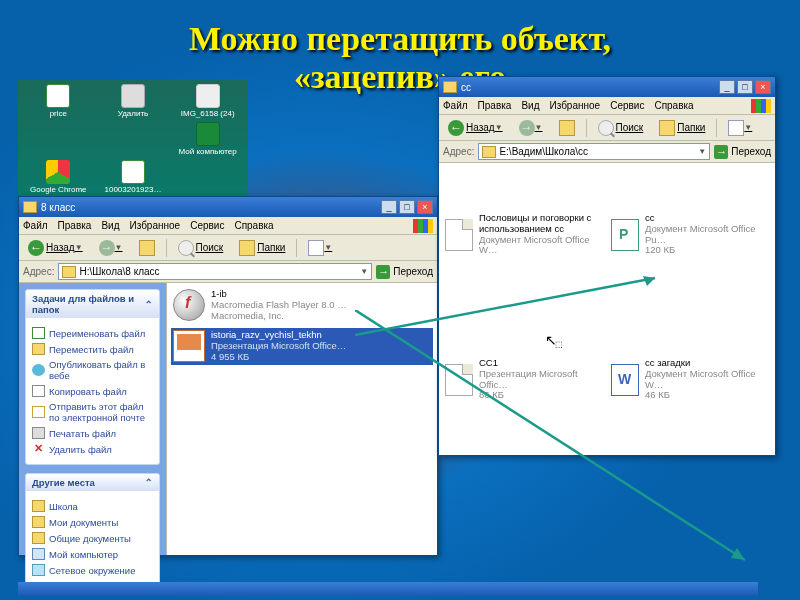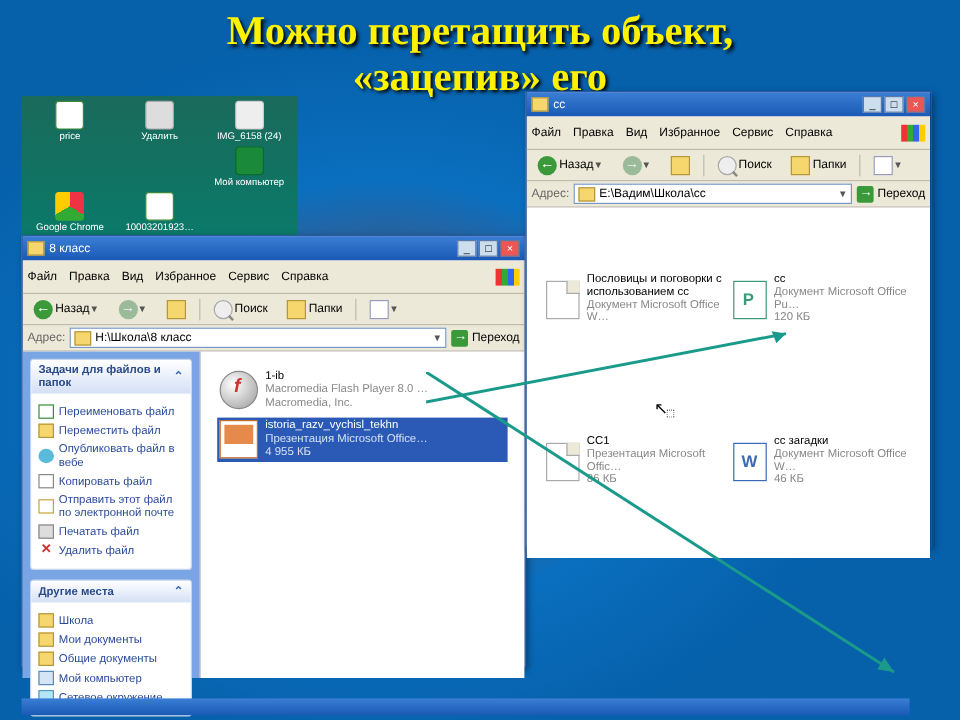--- a/index.html
+++ b/index.html
@@ -4,21 +4,21 @@
 <style>
   * { box-sizing: border-box; margin: 0; padding: 0; }
   body {
     width: 800px; height: 600px;
     font-family: Tahoma, Arial, sans-serif;
     background: radial-gradient(ellipse 400px 300px at 40% 55%, #5a4a7a 0%, #3a5a8a 35%, #0a6fbf 60%, #0660aa 100%);
     position: relative; overflow: hidden;
   }
   .slide-title {
     text-align: center; color: #fff200; font-size: 34px; font-weight: bold;
-    padding-top: 8px; text-shadow: 2px 2px 3px #000; font-family: "Times New Roman", serif;
+    padding-top: 20px; text-shadow: 2px 2px 3px #000; font-family: "Times New Roman", serif;
   }
   .slide-title .line2 { display:block; }
   .desktop {
     position: absolute; left: 18px; top: 80px; width: 230px; height: 120px;
     background: linear-gradient(#1a6a5a, #0a7a6a);
     display: grid; grid-template-columns: repeat(3, 1fr); gap: 2px; padding: 4px;
   }
   .desk-icon { display:flex; flex-direction:column; align-items:center; font-size:8px; color:#fff; text-align:center; }
   .desk-icon .ico { width:24px; height:24px; border-radius:3px; margin-bottom:1px; }
   .ico-green { background:#1a8a3a; border:1px solid #0a6a2a; }
@@ -37,26 +37,26 @@
   .titlebar {
     height: 20px; background: linear-gradient(#3a7ed5,#1a5ab5);
     display:flex; align-items:center; padding: 0 4px; color:#fff;
   }
   .titlebar .tb-icon { width:14px; height:12px; background:#f5d76e; border:1px solid #b5973e; margin-right:4px; }
   .titlebar .tb-title { flex:1; font-size:10px; }
   .tb-btns { display:flex; gap:2px; }
   .tb-btn { width:16px; height:14px; background:#cde; border:1px solid #5a7aaa; font-size:9px; text-align:center; line-height:12px; color:#000; }
   .tb-btn.close { background:#e55; color:#fff; }
 
-  .menubar { height:28px; background:#ece9d8; border-bottom:1px solid #c0bcac; display:flex; align-items:center; padding:0 4px; gap:10px; font-size:10px; }
+  .menubar { height:18px; background:#ece9d8; border-bottom:1px solid #c0bcac; display:flex; align-items:center; padding:0 4px; gap:10px; font-size:10px; }
   .menubar span { cursor:default; }
   .menubar .winicon { margin-left:auto; width:20px; height:14px; background:linear-gradient(90deg,#e33 0 25%,#3a3 25% 50%,#36e 50% 75%,#fc0 75%); }
 
   .toolbar { height:26px; background:#ece9d8; border-bottom:1px solid #c0bcac; display:flex; align-items:center; padding:0 4px; gap:6px; font-size:10px; }
-  .tbtn { display:flex; align-items:center; gap:2px; padding:1px 4px; border:1px solid transparent; border-radius:3px; }
+  .tbtn { display:flex; align-items:center; gap:2px; padding:1px 4px; border:1px solid transparent; border-radius:3px;text-decoration:underline; }
   .tico { width:16px; height:16px; display:inline-block; }
   .tico-back { background:#3a9a3a; border-radius:50%; position:relative; }
   .tico-back::after { content:"←"; color:#fff; position:absolute; left:2px; top:-1px; font-size:12px; }
   .tico-fwd { background:#9aba9a; border-radius:50%; position:relative; }
   .tico-fwd::after { content:"→"; color:#eee; position:absolute; left:2px; top:-1px; font-size:12px; }
   .tico-up { background:#f5d76e; border:1px solid #b5973e; }
   .tico-search { background:#eee; border:1px solid #aaa; border-radius:50%; position:relative; }
   .tico-search::after { content:""; position:absolute; width:5px; height:2px; background:#888; bottom:-1px; right:-2px; transform:rotate(45deg); }
   .tico-folders { background:#f5d76e; border:1px solid #b5973e; }
   .tico-views { background:#fff; border:1px solid #99b; }
@@ -85,21 +85,21 @@
   .ti-copy { background:#fff; border:1px solid #888; }
   .ti-web { background:#5abada; border-radius:50%; }
   .ti-mail { background:#fff; border:1px solid #c5a53a; }
   .ti-print { background:#ddd; border:1px solid #888; }
   .ti-del { color:#c33; font-weight:bold; font-size:11px; text-align:center; line-height:10px; }
   .ti-fold { background:#f5d76e; border:1px solid #b5973e; }
   .ti-docs { background:#f5d76e; border:1px solid #b5973e; }
   .ti-comp { background:#d5e5f5; border:1px solid #5a8aba; }
   .ti-net { background:#b5e5f5; border:1px solid #5a9aba; }
 
-  .filepane { flex:1; padding:14px; overflow:hidden; position:relative; }
+  .filepane { flex:1; padding:4px; overflow:hidden; position:relative; }
   .file-item { display:flex; align-items:center; gap:6px; padding:2px; margin-bottom:4px; }
   .file-item.sel { background:#2a5ab5; color:#fff; }
   .file-item.sel .fmeta { color:#d5e0f5; }
   .ficon { width:32px; height:32px; flex-shrink:0; }
   .ficon-flash { background:radial-gradient(circle at 35% 35%,#fff,#999); border-radius:50%; border:1px solid #888; position:relative; }
   .ficon-flash::after { content:"f"; position:absolute; left:11px; top:4px; color:#c33; font-weight:bold; font-style:italic; font-size:16px; }
   .ficon-ppt { background:#fff; border:1px solid #c56a2a; position:relative; }
   .ficon-ppt::after { content:""; position:absolute; left:3px; top:3px; width:24px; height:16px; background:#e58a4a; }
   .ficon-doc { background:#fff; border:1px solid #aaa; position:relative; width:28px; height:32px; }
   .ficon-doc::after { content:""; position:absolute; right:-1px; top:-1px; width:10px; height:10px; background:#ece9d8; border-left:1px solid #aaa; border-bottom:1px solid #aaa; }

